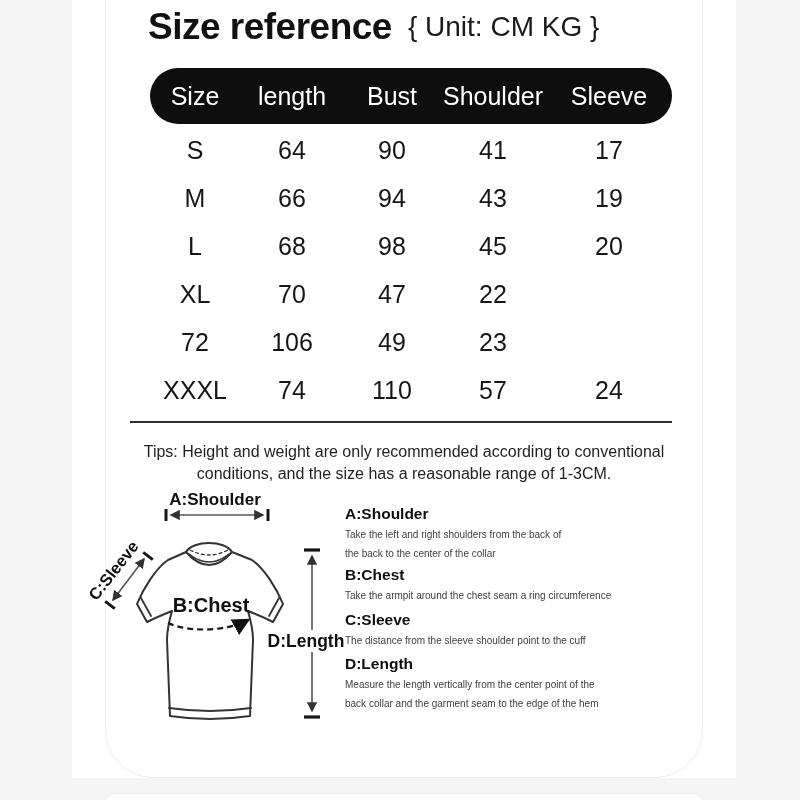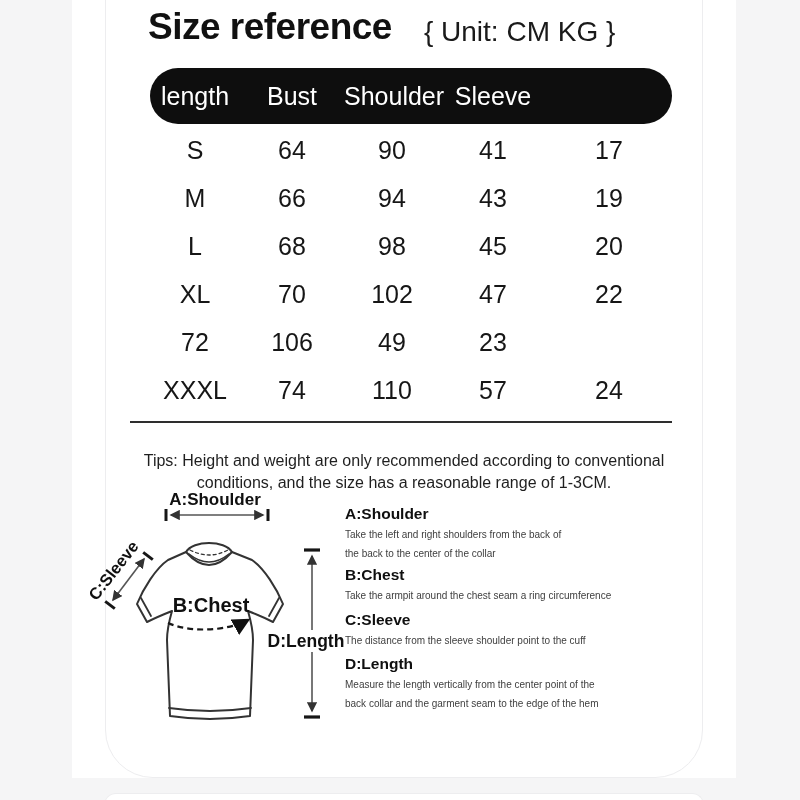--- a/index.html
+++ b/index.html
@@ -16,36 +16,36 @@
   body{font-family:"Liberation Sans",sans-serif;color:var(--ink);}
   .stage{position:relative;width:800px;height:800px;background:var(--page-bg);overflow:hidden;}
 
   .card{position:absolute;left:72px;top:0;width:664px;height:778px;background:var(--card-bg);overflow:hidden;}
   .inner-outline{position:absolute;left:33px;top:-80px;width:598px;height:858px;
     border:1px solid var(--faint);border-radius:0 0 48px 48px;pointer-events:none;}
   .next-strip{position:absolute;left:104px;top:793px;width:600px;height:12px;background:#fff;
     border:1px solid var(--faint);border-bottom:none;border-radius:16px 16px 0 0;}
 
   
-  .title-row{position:absolute;left:76px;top:6px;display:flex;align-items:flex-end;white-space:nowrap;gap:16px;}
+  .title-row{position:absolute;left:76px;top:6px;display:flex;align-items:center;white-space:nowrap;}
   .title-row h1{margin:0;font-size:37px;font-weight:700;letter-spacing:-0.5px;color:#111;}
   .unit-note{margin-left:16px;font-size:28px;font-weight:400;color:#1a1a1a;}
 
   
   .pill-header{position:absolute;left:78px;top:68px;width:522px;height:56px;
     background:var(--pill-bg);border-radius:28px;color:var(--pill-text);
     display:grid;grid-template-columns:90px 104px 96px 106px 126px;align-items:center;}
   .pill-header span{text-align:center;font-size:25px;}
   .tbody{position:absolute;left:78px;top:126px;width:522px;}
   .trow{display:grid;grid-template-columns:90px 104px 96px 106px 126px;height:48px;align-items:center;}
   .trow span{text-align:center;font-size:25px;color:#161616;}
   .divider{position:absolute;left:58px;top:421px;width:542px;height:2px;background:var(--line);}
 
   
-  .tips{position:absolute;left:32px;top:450px;width:600px;text-align:center;
+  .tips{position:absolute;left:32px;top:441px;width:600px;text-align:center;
     font-size:16px;line-height:22px;color:#1f1f1f;}
 
   
   .diagram{position:absolute;left:18px;top:490px;width:255px;height:245px;}
   .diagram text{font-family:"Liberation Sans",sans-serif;font-weight:700;fill:#101010;}
 
   
   .defs{position:absolute;left:273px;top:0;width:392px;}
   .def-block{position:absolute;left:0;}
   .def-block h3{margin:0 0 3px 0;font-size:15.5px;font-weight:700;color:#0f0f0f;}
@@ -58,20 +58,21 @@
 
   <div class="card">
     <div class="inner-outline"></div>
 
     <div class="title-row">
       <h1>Size reference</h1>
       <span class="unit-note">{ Unit: CM KG }</span>
     </div>
 
     <div class="pill-header">
+      <span>Size</span>
       <span>length</span>
       <span>Bust</span>
       <span>Shoulder</span>
       <span>Sleeve</span>
     </div>
 
     <div class="tbody">
       <div class="trow">
         <span>S</span>
         <span>64</span>
@@ -89,21 +90,20 @@
       <div class="trow">
         <span>L</span>
         <span>68</span>
         <span>98</span>
         <span>45</span>
         <span>20</span>
       </div>
       <div class="trow">
         <span>XL</span>
         <span>70</span>
-        <span>102</span>
         <span>47</span>
         <span>22</span>
       </div>
       <div class="trow">
         <span>72</span>
         <span>106</span>
         <span>49</span>
         <span>23</span>
       </div>
       <div class="trow">

